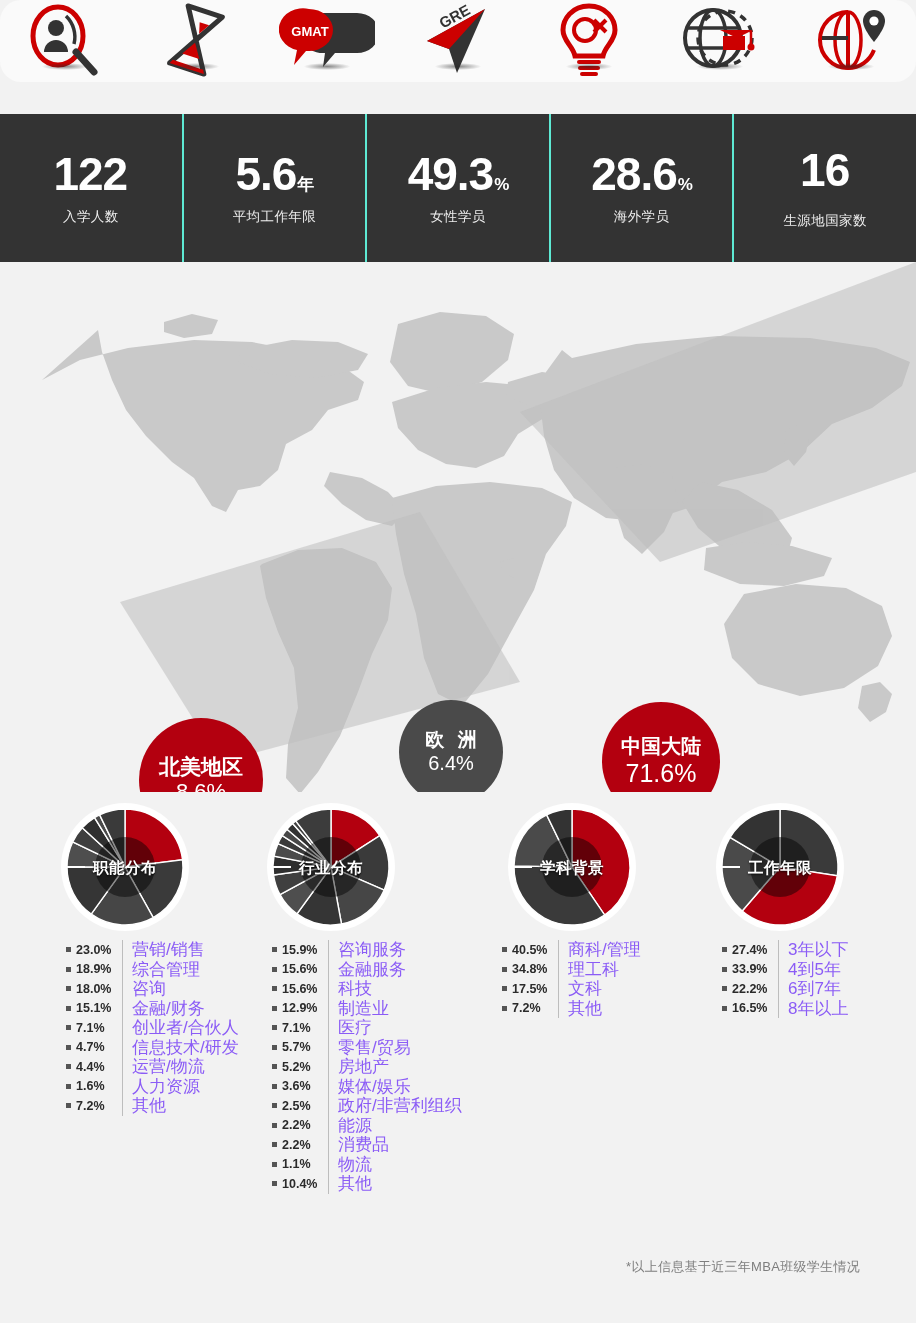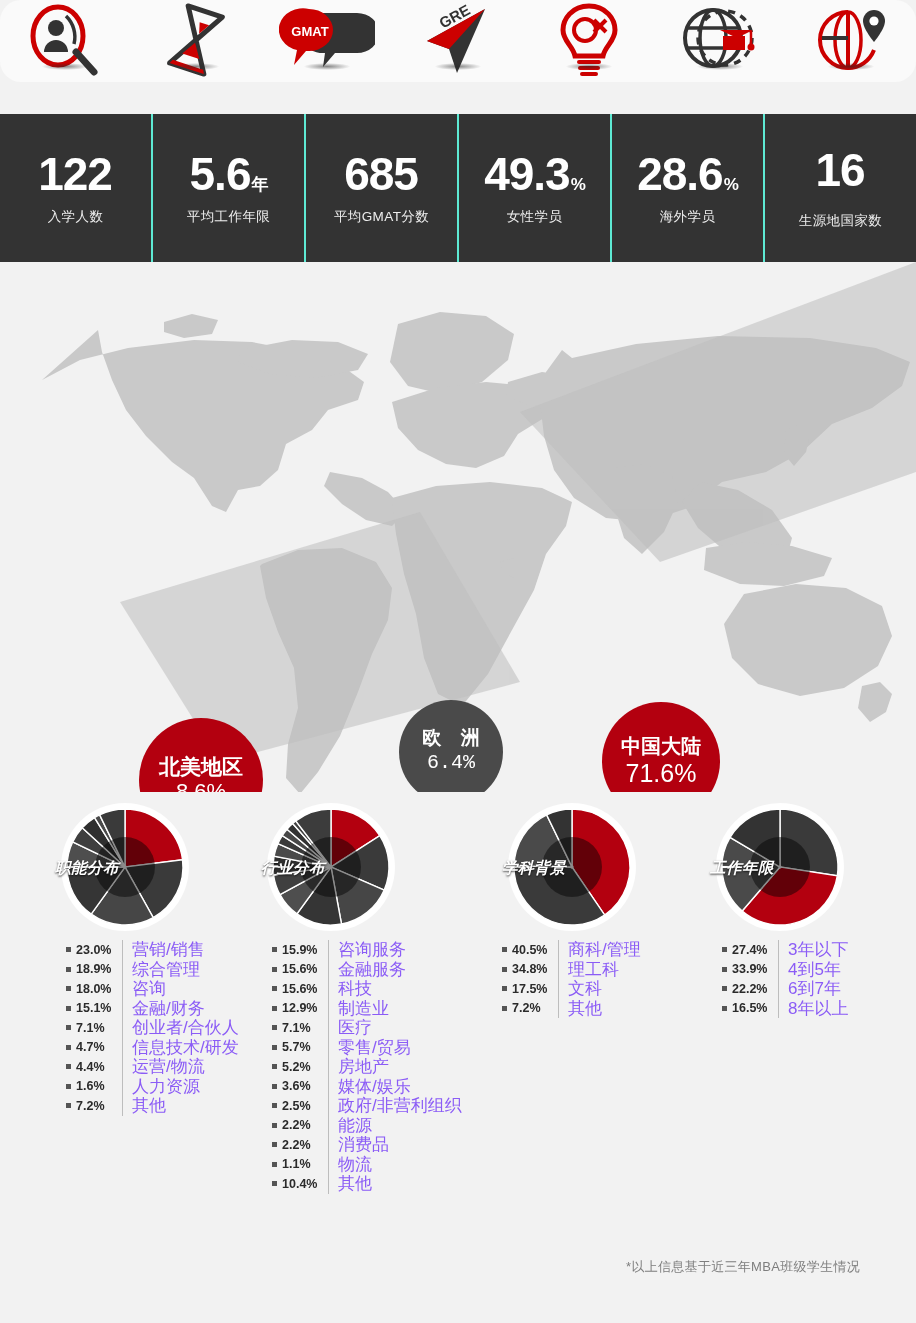--- a/index.html
+++ b/index.html
@@ -56,38 +56,38 @@
   }
   .bubble .b-name{ font-weight:bold; }
   .bubble .b-val{ font-weight:normal; }
   .bubble-red{ background:#b3000f; }
   .bubble-dark{ background:#4a4a4a; }
 
   #bubble-na   { left:139px; top:456px; width:124px; height:124px; }
   #bubble-na .b-name{ font-size:21px; }
   #bubble-na .b-val { font-size:22px; margin-top:2px;}
 
-  #bubble-eu   { left:399px; top:438px; width:104px; height:104px;font-family:Liberation Mono, monospace; }
+  #bubble-eu   { left:399px; top:438px; width:104px; height:104px; }
   #bubble-eu .b-name{ font-size:19px; letter-spacing:4px; text-indent:4px;}
   #bubble-eu .b-val { font-size:20px; margin-top:2px;}
 
   #bubble-cn   { left:602px; top:440px; width:118px; height:118px; }
   #bubble-cn .b-name{ font-size:20px; }
   #bubble-cn .b-val { font-size:25px; margin-top:2px;}
 
   
   #donut-row{
     position:absolute; left:0; top:800px; width:916px; height:135px;
   }
   .donut-wrap{ position:absolute; top:0; width:140px; height:135px; }
   .donut-wrap svg{ display:block; }
   .donut-title{
     position:absolute; left:0; top:50%; transform:translateY(-50%);
-    width:100%; text-align:left; color:#ffffff; font-size:15.5px; font-weight:bold;
-    text-shadow:0 1px 2px rgba(0,0,0,.75); pointer-events:none; letter-spacing:.5px;font-style:italic;
+    width:100%; text-align:center; color:#ffffff; font-size:15.5px; font-weight:bold;
+    text-shadow:0 1px 2px rgba(0,0,0,.75); pointer-events:none; letter-spacing:.5px;
   }
   #donut-0{ left:55px; }
   #donut-1{ left:261px; }
   #donut-2{ left:502px; }
   #donut-3{ left:710px; }
 
   
   .legend{ position:absolute; font-size:0; }
   #legend-0{ left:66px; top:940px; }
   #legend-1{ left:272px; top:940px; }
@@ -210,27 +210,20 @@
         <span class="stat-unit"></span>
     </div>
     <div class="stat-label">入学人数</div>
   </div>
   <div class="stat-cell">
     <div class="stat-value">
       <span>5.6</span>
         <span class="stat-unit">年</span>
     </div>
     <div class="stat-label">平均工作年限</div>
-  </div>
-  <div class="stat-cell">
-    <div class="stat-value">
-      <span>685</span>
-        <span class="stat-unit"></span>
-    </div>
-    <div class="stat-label">平均GMAT分数</div>
   </div>
   <div class="stat-cell">
     <div class="stat-value">
       <span>49.3</span>
         <span class="stat-unit">%</span>
     </div>
     <div class="stat-label">女性学员</div>
   </div>
   <div class="stat-cell">
     <div class="stat-value">

